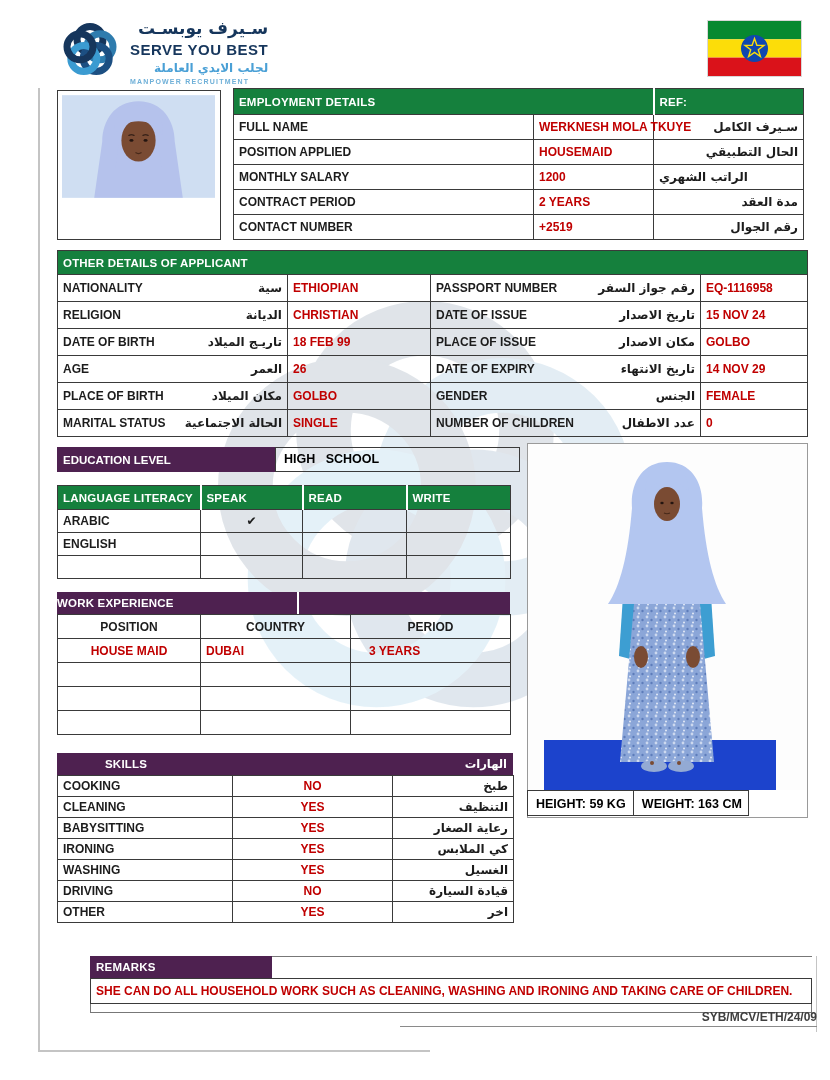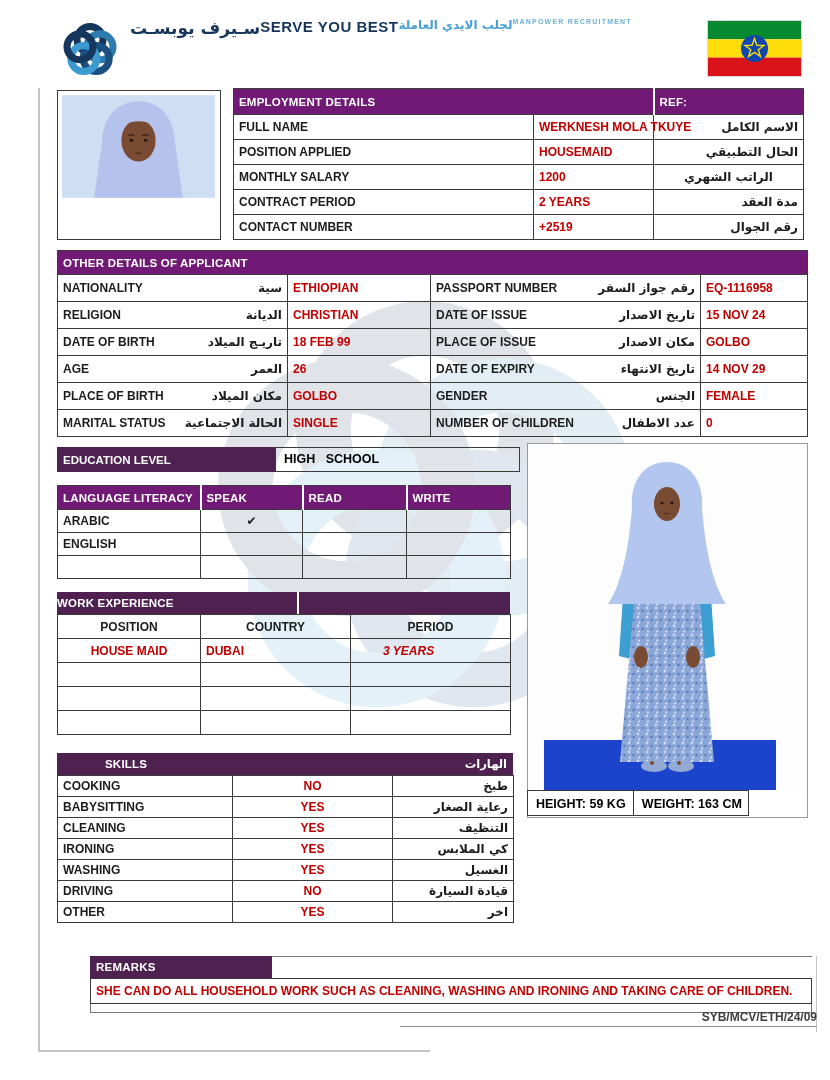--- a/index.html
+++ b/index.html
@@ -3,21 +3,21 @@
 <meta charset="utf-8">
 <style>
   html,body{margin:0;padding:0;background:#ededed;}
   .page{position:relative;width:830px;height:1080px;margin:0 auto;background:#ffffff;
         font-family:"Liberation Sans","DejaVu Sans",sans-serif;overflow:hidden;}
   .abs{position:absolute;}
   .z1{z-index:2;}
   table{border-collapse:collapse;table-layout:fixed;}
   td{border:1px solid #3a3a3a;padding:0 5px;font-size:12px;font-weight:bold;color:#1c1c1c;
      white-space:nowrap;vertical-align:middle;}
-  .bar{background:#701a75;color:#ffffff;}
+  .bar{background:#15803d;color:#ffffff;}
   .bartxt{font-size:11.5px;font-weight:bold;letter-spacing:.2px;}
   .red{color:#C00000;}
   .ar{font-family:"DejaVu Sans",sans-serif;direction:rtl;unicode-bidi:isolate;}
   .flexlbl{display:flex;justify-content:space-between;align-items:center;}
   .center{text-align:center;}
   .thinbox{border:1px solid #3a3a3a;}
   .watermark{opacity:.13;z-index:1;}
   .purplebar{background:#4E2150;color:#fff;font-size:11.5px;font-weight:bold;
              display:flex;align-items:center;padding:0 6px;box-sizing:border-box;}
   .edge{background:#c4c4c4;}
@@ -54,21 +54,21 @@
         <svg width="64" height="64" viewBox="0 0 64 64">
           <g fill="none" stroke-width="7">
             <circle cx="32" cy="21.5" r="13" stroke="#16365c"></circle>
             <circle cx="42" cy="28.8" r="13" stroke="#2e7cae"></circle>
             <circle cx="38.2" cy="40.5" r="13" stroke="#1c4f82"></circle>
             <circle cx="25.8" cy="40.5" r="13" stroke="#3b9bd1"></circle>
             <circle cx="22" cy="28.8" r="13" stroke="#16365c"></circle>
           </g>
         </svg>
       </span>
-      <div style="display:flex;flex-direction:row;justify-content:space-between;line-height:1.18;">
+      <div style="display:flex;flex-direction:column;justify-content:space-between;line-height:1.18;">
         <span class="brand-ar ar">سـيرف يوبسـت</span>
         <span class="brand-en">SERVE YOU BEST</span>
         <span class="brand-tag-ar ar">لجلب الايدي العاملة</span>
         <span class="brand-tag-en">MANPOWER RECRUITMENT</span>
       </div>
     </div>
   </div>
 
   <div class="abs z1" style="left:707px;top:20px;">
     <svg width="93" height="55" viewBox="0 0 93 55" style="display:block;border:1px solid #d8d8d8;">
@@ -104,31 +104,31 @@
         <col style="width:150px">
       </colgroup>
     <tbody>
         <tr style="height:26px;">
       <td colspan="2" class="bar bartxt">EMPLOYMENT DETAILS</td>
       <td class="bar bartxt" style="border-left:2px solid #fff;">REF:</td>
     </tr>
     <tr style="height:25px;">
       <td>FULL NAME</td>
       <td class="red">WERKNESH MOLA TKUYE</td>
-      <td class="ar" style="text-align:right;">الاسم الكامل</td>
+      <td class="ar" style="text-align:right;">سـيرف الكامل</td>
     </tr>
     <tr style="height:25px;">
       <td>POSITION APPLIED</td>
       <td class="red">HOUSEMAID</td>
       <td class="ar" style="text-align:right;">الحال التطبيقي</td>
     </tr>
     <tr style="height:25px;">
       <td>MONTHLY SALARY</td>
       <td class="red">1200</td>
-      <td class="ar" style="text-align:center;">الراتب الشهري</td>
+      <td class="ar" style="text-align:left;">الراتب الشهري</td>
     </tr>
     <tr style="height:25px;">
       <td>CONTRACT PERIOD</td>
       <td class="red">2 YEARS</td>
       <td class="ar" style="text-align:right;">مدة العقد</td>
     </tr>
     <tr style="height:25px;">
       <td>CONTACT NUMBER</td>
       <td class="red">+2519</td>
       <td class="ar" style="text-align:right;">رقم الجوال</td>
@@ -297,21 +297,21 @@
       </colgroup>
     <tbody>
         <tr style="height:24px;">
       <td class="center">POSITION</td>
       <td class="center">COUNTRY</td>
       <td class="center">PERIOD</td>
     </tr>
     <tr style="height:24px;">
       <td class="red center">HOUSE MAID</td>
       <td class="red">DUBAI</td>
-      <td class="red" style="padding-left:32px;font-style:italic;">3 YEARS</td>
+      <td class="red" style="padding-left:18px;">3 YEARS</td>
     </tr>
     <tr style="height:24px;">
       <td></td>
       <td></td>
       <td></td>
     </tr>
     <tr style="height:24px;">
       <td></td>
       <td></td>
       <td></td>
@@ -334,28 +334,28 @@
         <col style="width:160px">
         <col style="width:121px">
       </colgroup>
     <tbody>
         <tr style="height:21px;">
       <td>COOKING</td>
       <td class="red center">NO</td>
       <td class="ar" style="text-align:right;">طبخ</td>
     </tr>
     <tr style="height:21px;">
+      <td>CLEANING</td>
+      <td class="red center">YES</td>
+      <td class="ar" style="text-align:right;">التنظيف</td>
+    </tr>
+    <tr style="height:21px;">
       <td>BABYSITTING</td>
       <td class="red center">YES</td>
       <td class="ar" style="text-align:right;">رعاية الصغار</td>
-    </tr>
-    <tr style="height:21px;">
-      <td>CLEANING</td>
-      <td class="red center">YES</td>
-      <td class="ar" style="text-align:right;">التنظيف</td>
     </tr>
     <tr style="height:21px;">
       <td>IRONING</td>
       <td class="red center">YES</td>
       <td class="ar" style="text-align:right;">كي الملابس</td>
     </tr>
     <tr style="height:21px;">
       <td>WASHING</td>
       <td class="red center">YES</td>
       <td class="ar" style="text-align:right;">الغسيل</td>

